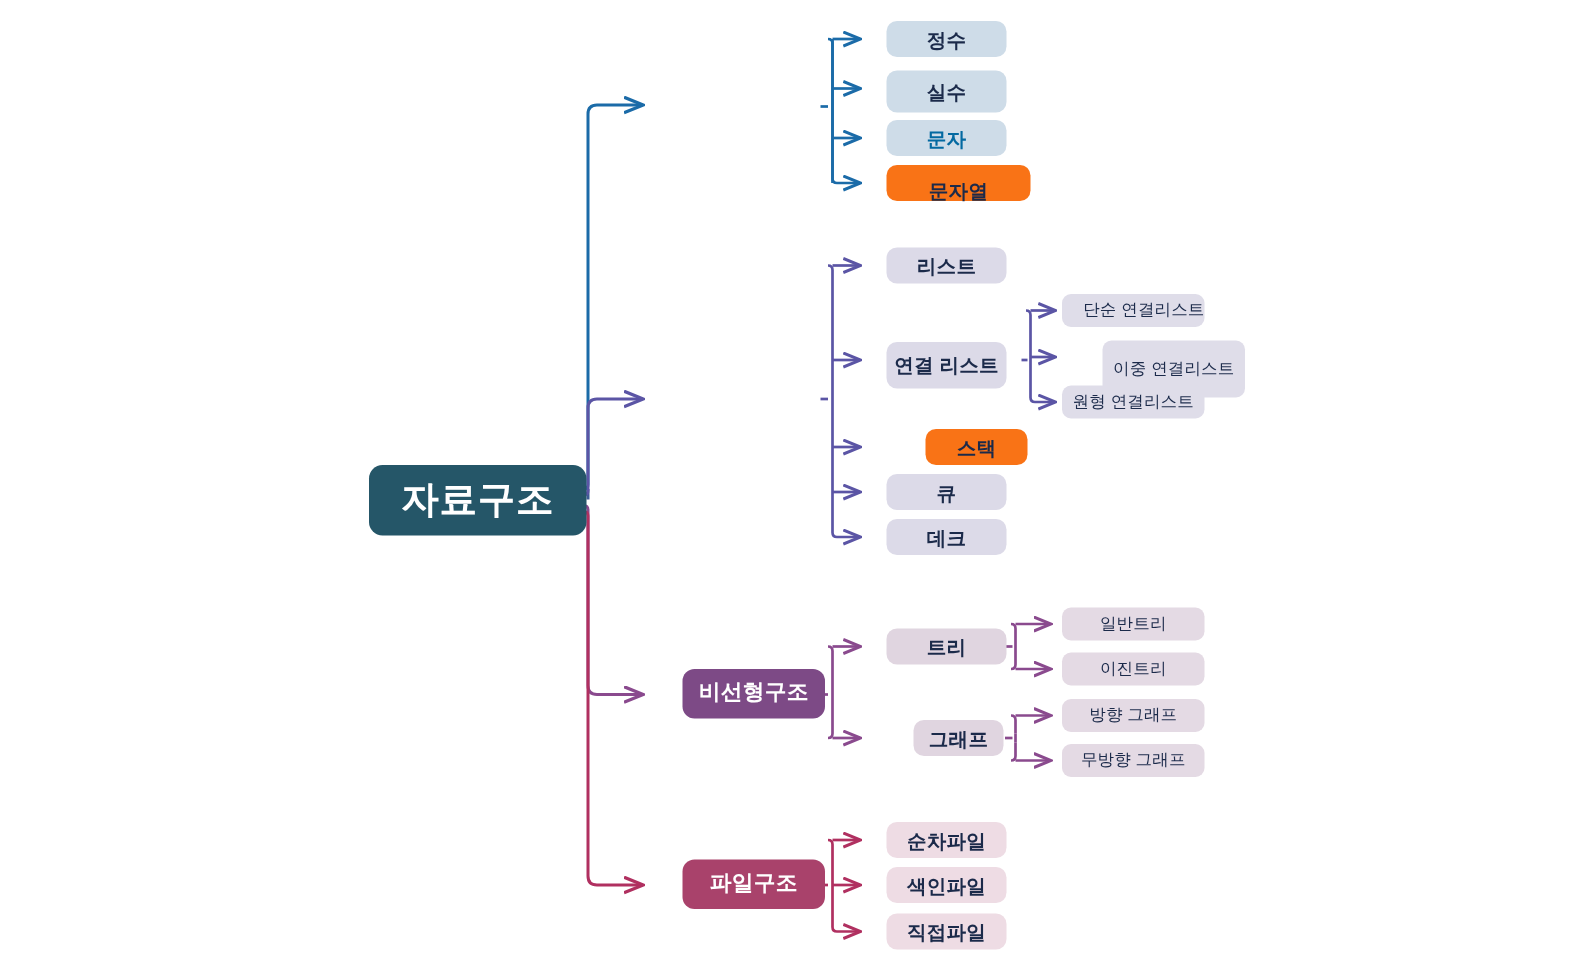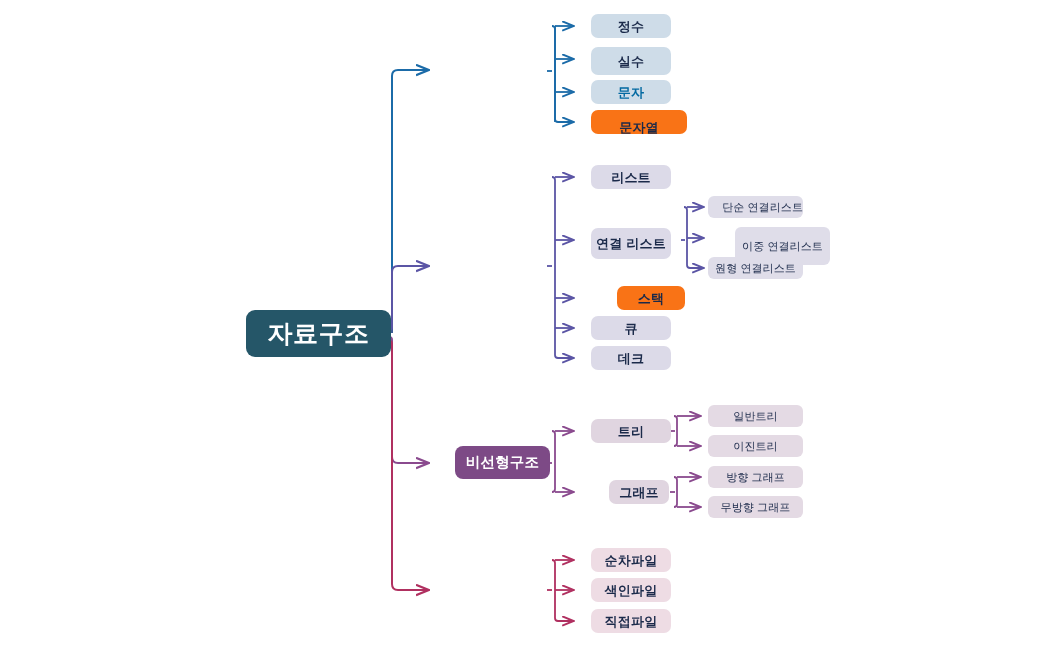--- a/index.html
+++ b/index.html
@@ -215,20 +215,23 @@
   <div class="node lvl3" style="left:708px; top:435px; width:95px; height:22px; background:#E4DAE4; color:#1B2A4A;">
     <span>이진트리</span>
   </div>
   <div class="node lvl3" style="left:708px; top:466px; width:95px; height:22px; background:#E4DAE4; color:#1B2A4A;">
     <span>방향 그래프</span>
   </div>
   <div class="node lvl3" style="left:708px; top:496px; width:95px; height:22px; background:#E4DAE4; color:#1B2A4A;">
     <span>무방향 그래프</span>
   </div>
 
+  <div class="node lvl1" style="left:455px; top:573px; width:95px; height:33px; background:#A9426B;">
+    <span>파일구조</span>
+  </div>
 
   <div class="node lvl2" style="left:591px; top:548px; width:80px; height:24px; background:#EEDCE4; color:#1B2A4A;">
     <span>순차파일</span>
   </div>
   <div class="node lvl2" style="left:591px; top:578px; width:80px; height:24px; background:#EEDCE4; color:#1B2A4A;">
     <span>색인파일</span>
   </div>
   <div class="node lvl2" style="left:591px; top:609px; width:80px; height:24px; background:#EEDCE4; color:#1B2A4A;">
     <span>직접파일</span>
   </div>

